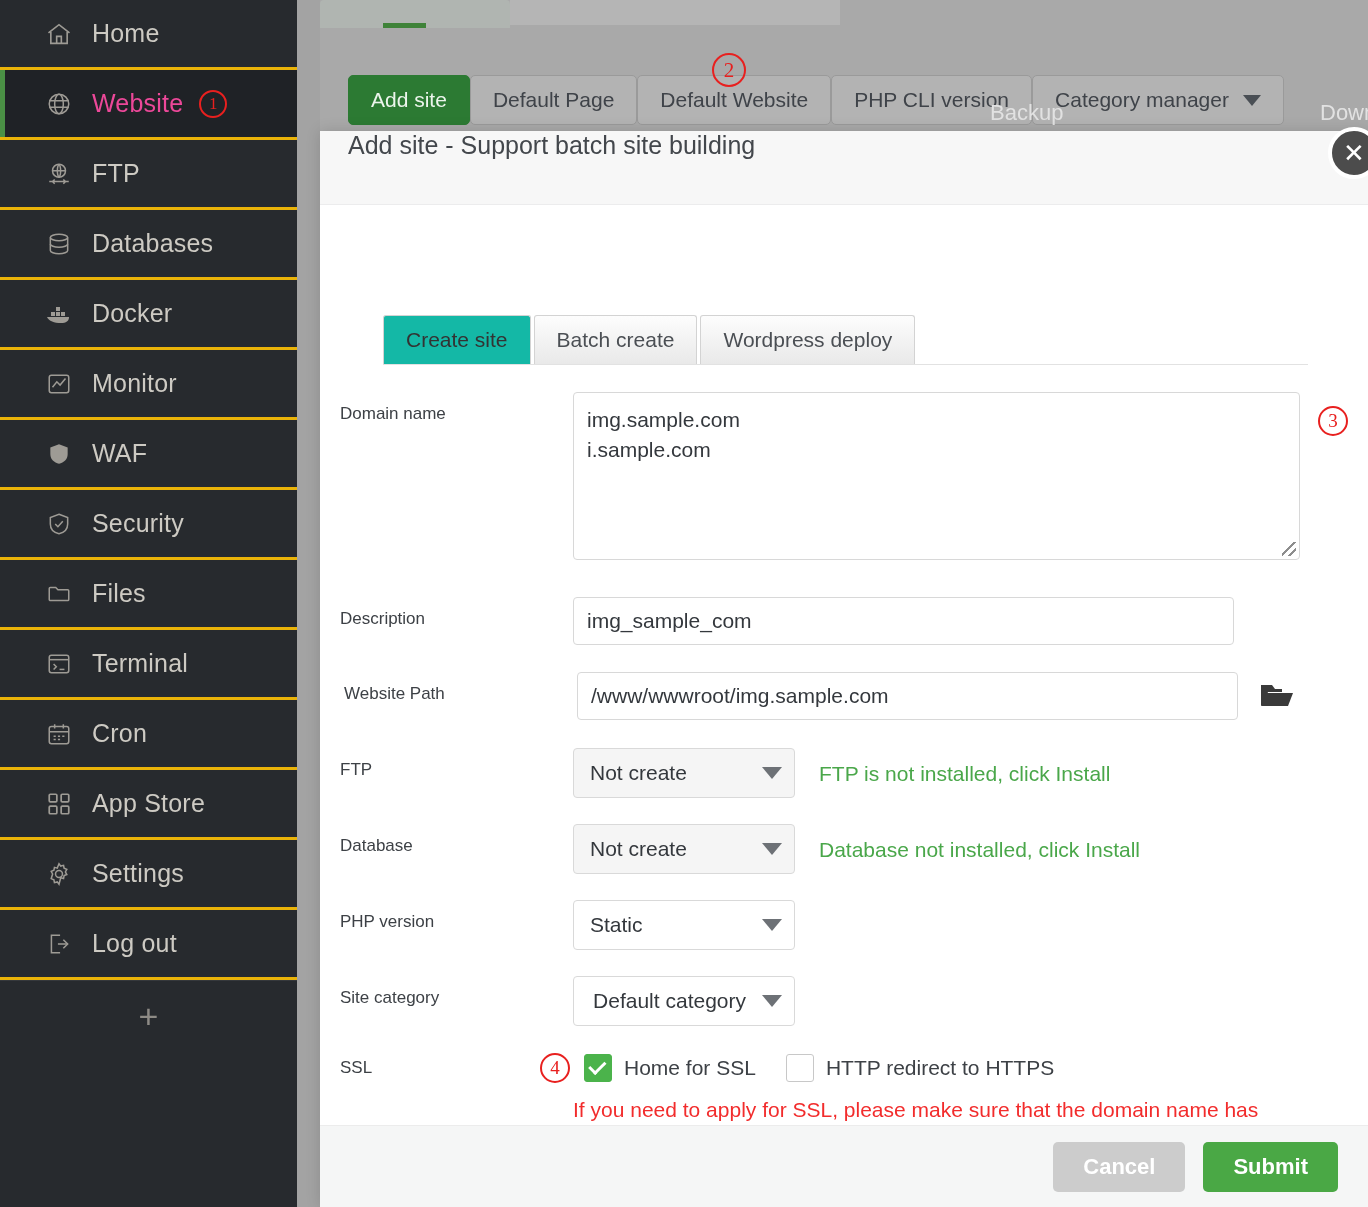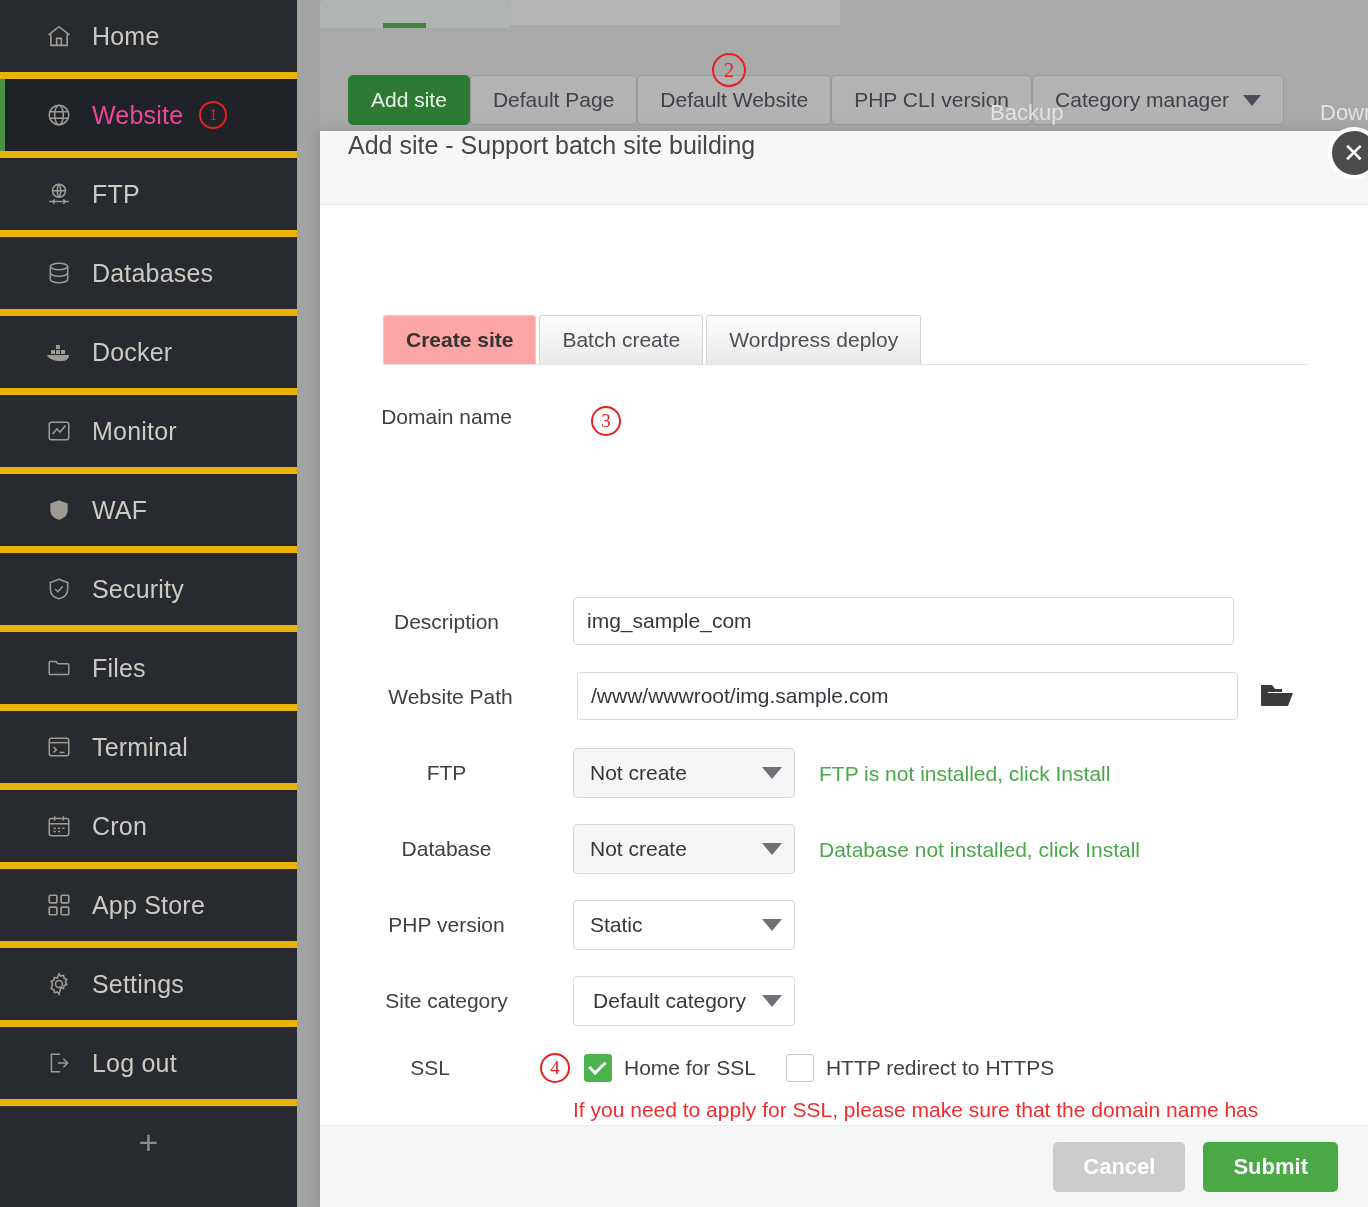--- a/index.html
+++ b/index.html
@@ -14,25 +14,25 @@
   #root { position: relative; width: 1368px; height: 1207px; }
 
   
   #sidebar {
     position: absolute; left: 0; top: 0;
     width: 297px; height: 1207px;
     background: #272a2e;
   }
   .nav-item {
     position: relative;
-    height: 79px;
+    height: 70px;
     display: flex; align-items: center;
     padding-left: 44px;
     color: #c9c6bf;
-    border-bottom: 7px solid #eab308;
+    border-bottom: 3px solid #eab308;
     cursor: pointer;
   }
   .nav-item.active { background: #1f2226; }
   .nav-item.active .accent {
     position: absolute; left: 0; top: 0; bottom: 0;
     width: 5px; background: #4a9045;
   }
   .nav-item .ico {
     width: 30px; height: 30px;
     margin-right: 18px;
@@ -138,30 +138,30 @@
 
   .tabs { position: absolute; left: 63px; top: 110px; display: flex; }
   .tab {
     height: 49px; padding: 0 22px;
     display: flex; align-items: center;
     font-size: 21px; color: #4b4f54;
     background: linear-gradient(#fdfdfd,#e9e9e9);
     border: 1px solid #d3d3d3; border-bottom: none;
     margin-right: 3px; border-radius: 3px 3px 0 0; cursor: pointer;
   }
-  .tab.active { background: #fca5a5; border-color: #d3d3d3; color: #333; font-weight: bold; }
+  .tab.active { background: #14b8a6; border-color: #d3d3d3; color: #333; }
   .tabline {
     position: absolute; left: 63px; top: 159px; width: 925px; height: 1px;
     background: #e2e2e2;
   }
 
   .frow { position: absolute; display: flex; align-items: flex-start; }
   .flabel {
-    width: 233px; text-align: center; padding-right: 20px;
-    font-size: 21px; color: #3d4146; line-height: 1.1;
+    width: 233px; text-align: left; padding-right: 20px;
+    font-size: 17px; color: #3d4146; line-height: 1.1;
   }
   .finput {
     height: 48px; border: 1px solid #d8d8d8; border-radius: 4px;
     background: #ffffff; font-size: 21px; color: #34383d;
     display: flex; align-items: center; padding: 0 13px;
   }
   .ftarea {
     position: relative;
     border: 1px solid #d8d8d8; border-radius: 4px; background: #fff;
     font-size: 21px; color: #34383d; padding: 12px 13px; line-height: 1.42;
@@ -422,20 +422,24 @@
 
       <div class="tabs">
         <div class="tab active">Create site</div>
         <div class="tab">Batch create</div>
         <div class="tab">Wordpress deploy</div>
       </div>
       <div class="tabline"></div>
 
       <div class="frow" style="left:20px; top:187px;">
         <div class="flabel" style="padding-top:13px;">Domain name</div>
+        <div class="ftarea" style="width:727px; height:168px;">
+          <span id="domain-text">img.sample.com<br>i.sample.com</span>
+          <span class="grip"></span>
+        </div>
         <div class="anno-in" style="margin:14px 0 0 18px;">3</div>
       </div>
 
       <div class="frow" style="left:20px; top:392px;">
         <div class="flabel" style="padding-top:13px;">Description</div>
         <div class="finput" style="width:661px;">img_sample_com</div>
       </div>
 
       <div class="frow" style="left:24px; top:467px;">
         <div class="flabel" style="padding-top:13px;">Website Path</div>

